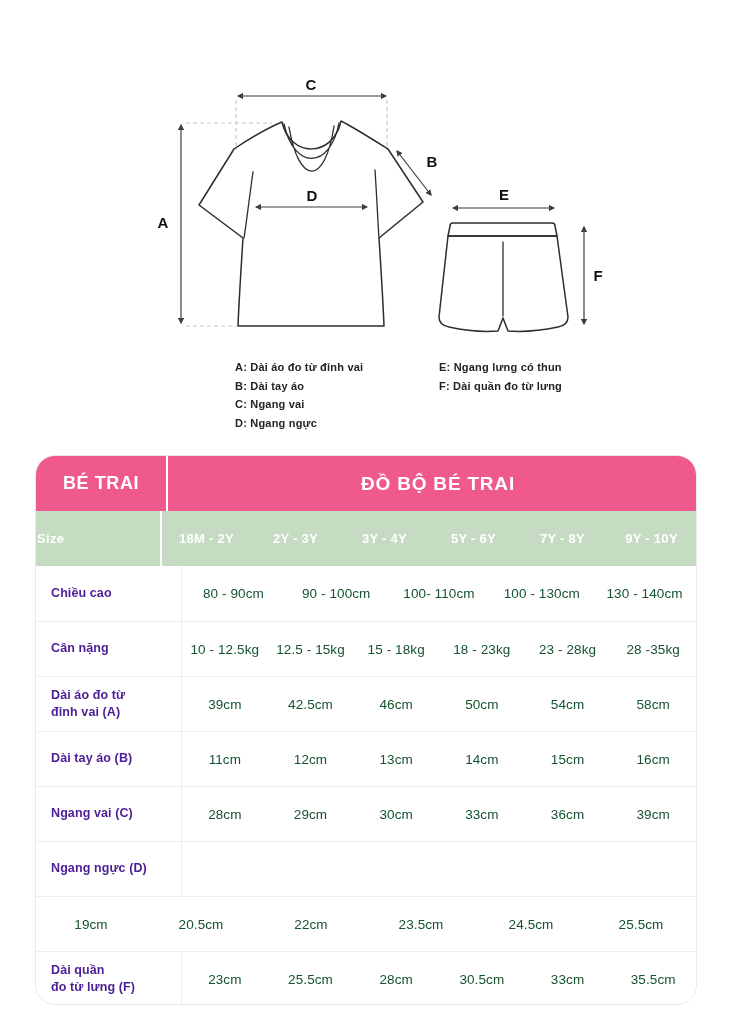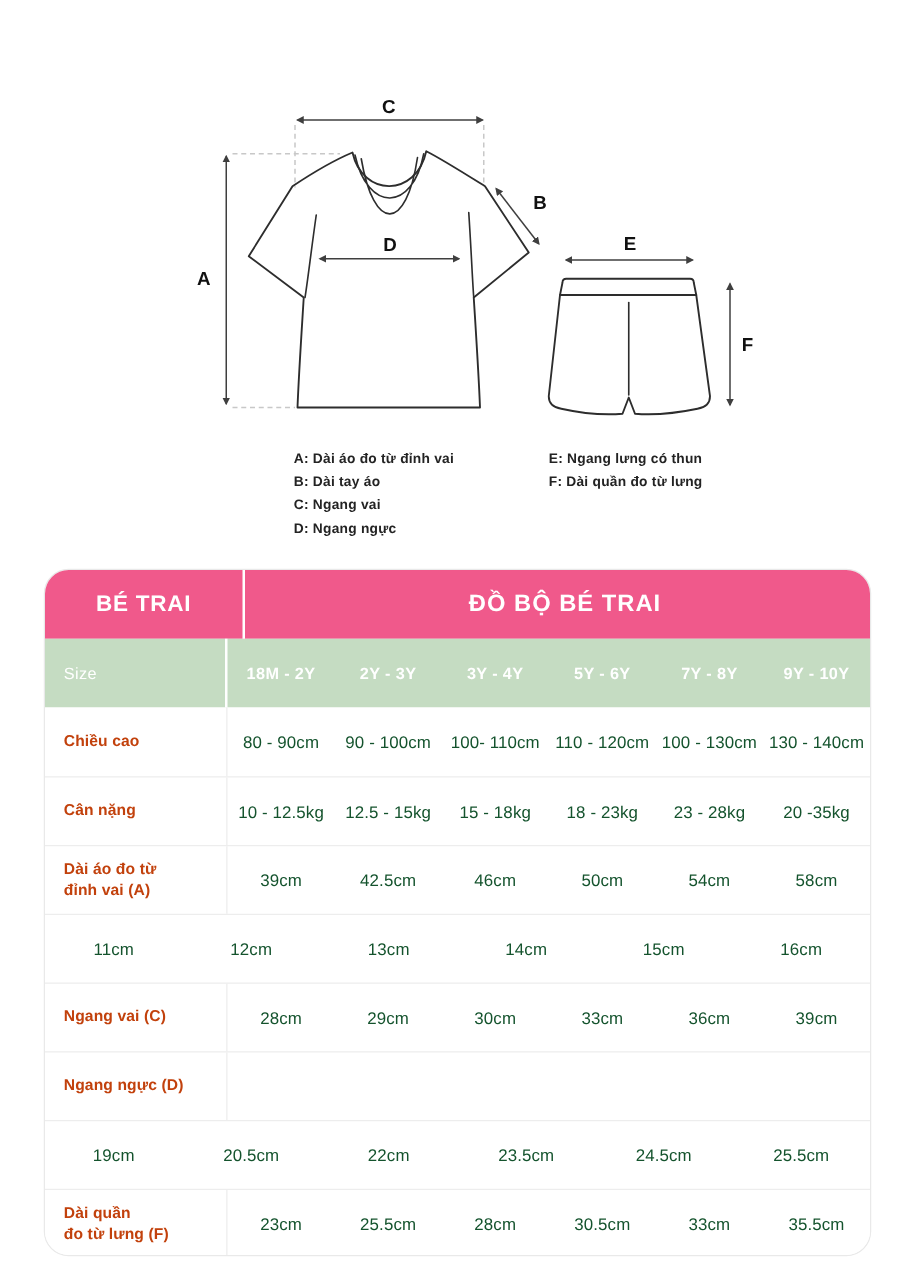--- a/index.html
+++ b/index.html
@@ -13,40 +13,40 @@
   .legend-left{left:235px;top:358px;}
   .legend-right{left:439px;top:358px;}
   
   .size-table{
     position:absolute;left:35px;top:455px;width:662px;height:550px;
     border:1px solid #e9e9e9;border-radius:20px;overflow:hidden;box-sizing:border-box;background:#fff;
   }
   .tr{display:flex;height:55px;box-sizing:border-box;}
   .th-row{background:var(--pink,#F0598B);color:#fff;}
   .th-corner{
-    width:160px;box-sizing:border-box;border-right:2px solid #fff;
+    width:132px;box-sizing:border-box;border-right:2px solid #fff;
     display:flex;align-items:center;justify-content:center;
     font-weight:700;font-size:18px;letter-spacing:.6px;
   }
   .th-main{flex:1;display:flex;align-items:center;justify-content:center;
     font-weight:700;font-size:19px;letter-spacing:.8px;padding-left:12px;}
   .size-row{background:var(--green,#C5DCC2);color:#fff;}
   .size-label{
-    width:146px;box-sizing:border-box;border-right:2px solid #fff;
-    display:flex;align-items:center;padding-left:15px;font-size:13px;font-weight:400;letter-spacing:.3px;
+    width:126px;box-sizing:border-box;border-right:2px solid #fff;
+    display:flex;align-items:center;padding-left:1px;font-size:13px;font-weight:700;letter-spacing:.3px;
   }
   .size-cells{flex:1;display:flex;}
   .size-cell{flex:1;display:flex;align-items:center;justify-content:center;
     font-size:13px;font-weight:600;letter-spacing:.3px;text-align:right;}
   .body-row{background:#fff;}
   .body-row + .body-row{border-top:1px solid #ededed;}
   .row-label{
     width:146px;box-sizing:border-box;border-right:1px solid #ededed;
     display:flex;align-items:center;padding-left:15px;
-    font-size:12.5px;font-weight:700;color:#c2410c;line-height:1.4;white-space:pre-line;letter-spacing:.1px;
+    font-size:12.5px;font-weight:700;color:#4c1d95;line-height:1.4;white-space:pre-line;letter-spacing:.1px;
   }
   .row-values{flex:1;display:flex;}
   .td{flex:1;display:flex;align-items:center;justify-content:center;
     font-size:13.5px;font-weight:500;color:#14532d;letter-spacing:.1px;}
   
   .garment{fill:none;stroke:#2d2d2d;stroke-width:1.5;stroke-linejoin:round;stroke-linecap:round;}
   .seam{fill:none;stroke:#2d2d2d;stroke-width:1.3;stroke-linecap:round;}
   .dash{fill:none;stroke:#c8c8c8;stroke-width:1.2;stroke-dasharray:4 3;}
   .arrow{fill:none;stroke:#3f3f3f;stroke-width:1.2;}
   .dim-letter{font-family:"Liberation Sans",sans-serif;font-size:15px;font-weight:700;fill:#111;text-anchor:middle;}
@@ -137,52 +137,52 @@
           <div class="size-cell">9Y - 10Y</div>
         </div>
     </div>
     <div>
   <div class="tr body-row">
     <div class="row-label">Chiều cao</div>
     <div class="row-values">
             <div class="td">80 - 90cm</div>
             <div class="td">90 - 100cm</div>
             <div class="td">100- 110cm</div>
-            <div class="td">110 - 120cm</div>
             <div class="td">100 - 130cm</div>
             <div class="td">130 - 140cm</div>
           </div>
   </div>
 
   <div class="tr body-row">
     <div class="row-label">Cân nặng</div>
     <div class="row-values">
             <div class="td">10 - 12.5kg</div>
             <div class="td">12.5 - 15kg</div>
             <div class="td">15 - 18kg</div>
             <div class="td">18 - 23kg</div>
             <div class="td">23 - 28kg</div>
-            <div class="td">20 -35kg</div>
+            <div class="td">28 -35kg</div>
           </div>
   </div>
 
   <div class="tr body-row">
     <div class="row-label">Dài áo đo từ
 đỉnh vai (A)</div>
     <div class="row-values">
             <div class="td">39cm</div>
             <div class="td">42.5cm</div>
             <div class="td">46cm</div>
             <div class="td">50cm</div>
             <div class="td">54cm</div>
             <div class="td">58cm</div>
           </div>
   </div>
 
   <div class="tr body-row">
+    <div class="row-label">Dài tay áo (B)</div>
     <div class="row-values">
             <div class="td">11cm</div>
             <div class="td">12cm</div>
             <div class="td">13cm</div>
             <div class="td">14cm</div>
             <div class="td">15cm</div>
             <div class="td">16cm</div>
           </div>
   </div>
 

